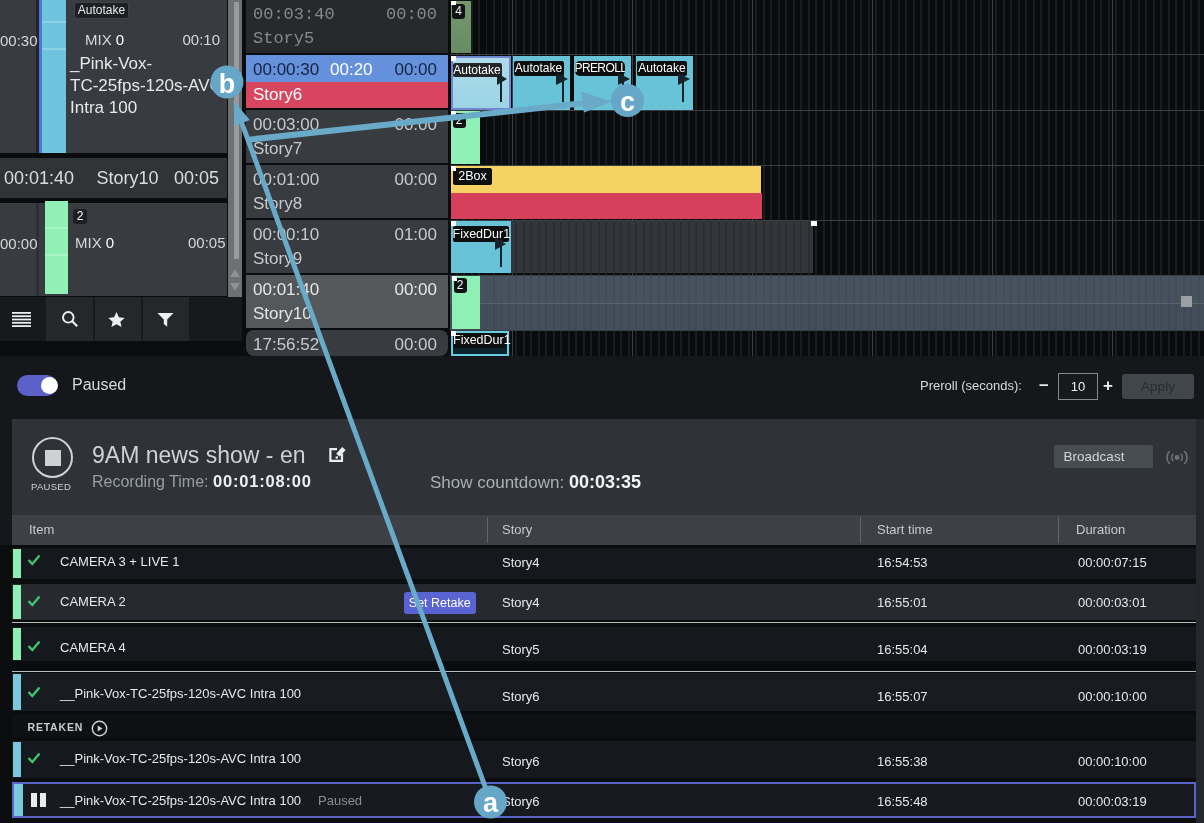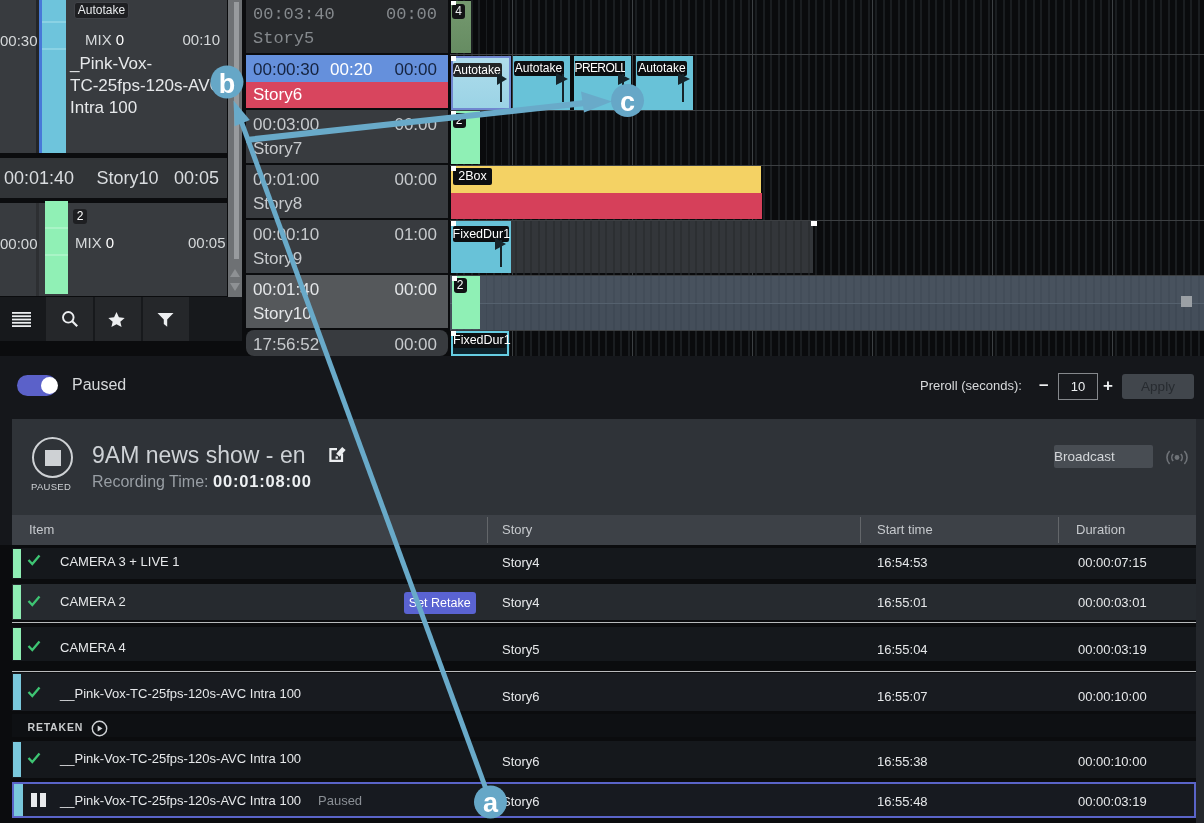--- a/index.html
+++ b/index.html
@@ -145,21 +145,21 @@
     <div class="abs" style="left:1px;top:1px;width:20px;height:52px;background:linear-gradient(180deg,#75996f,#668c62);"></div>
     <div class="txt" style="left:2px;top:4px;width:13px;height:15px;background:#111214;border-radius:3px;color:#e8eaec;font-size:12px;line-height:15px;text-align:center;">4</div>
     <div class="abs" style="left:1px;top:1px;width:5px;height:4px;background:#fff;"></div>
 
     <div class="abs" style="left:1px;top:56px;width:60px;height:54px;background:linear-gradient(180deg,#aedcec 0%,#9bd3e5 100%);border:2px solid #7087cf;box-sizing:border-box;"></div>
     <div class="abs" style="left:63px;top:56px;width:57px;height:54px;background:#68c2d8;"></div>
     <div class="abs" style="left:123.5px;top:56px;width:57.5px;height:54px;background:#68c2d8;"></div>
     <div class="abs" style="left:185.5px;top:56px;width:57.5px;height:54px;background:#68c2d8;"></div>
     <div class="txt" style="left:2.5px;top:62.5px;width:49px;height:14px;background:#232527;color:#fff;font-size:12px;line-height:14px;text-align:center;overflow:hidden;border-radius:2px;">Autotake</div>
     <div class="txt" style="left:63.5px;top:61px;width:50px;height:14.5px;background:#0c0e10;color:#fff;font-size:12px;line-height:14px;text-align:center;overflow:hidden;border-radius:2px;">Autotake</div>
-    <div class="txt" style="left:124.5px;top:61px;width:50px;height:14.5px;background:#0c0e10;color:#fff;font-size:12px;line-height:14px;text-align:center;overflow:hidden;border-radius:0;letter-spacing:-0.6px;">PREROLL</div>
+    <div class="txt" style="left:124.5px;top:61px;width:50px;height:14.5px;background:#0c0e10;color:#fff;font-size:12px;line-height:14px;text-align:center;overflow:hidden;border-radius:5px;letter-spacing:-0.6px;">PREROLL</div>
     <div class="txt" style="left:187px;top:61px;width:50px;height:14.5px;background:#0c0e10;color:#fff;font-size:12px;line-height:14px;text-align:center;overflow:hidden;border-radius:2px;">Autotake</div>
     <div class="abs" style="left:1px;top:56px;width:5px;height:5px;background:#fff;"></div>
 
     <div class="abs" style="left:47px;top:73px;width:0;height:0;border-top:6.5px solid transparent;border-bottom:6.5px solid transparent;border-left:10px solid #16242a;"></div>
     <div class="abs" style="left:50px;top:74px;width:2px;height:28px;background:#16242a;"></div>
     <div class="abs" style="left:106px;top:72.5px;width:0;height:0;border-top:6.5px solid transparent;border-bottom:6.5px solid transparent;border-left:12px solid #16242a;"></div>
     <div class="abs" style="left:111.5px;top:74px;width:2px;height:28px;background:#16242a;"></div>
     <div class="abs" style="left:168px;top:72.5px;width:0;height:0;border-top:6.5px solid transparent;border-bottom:6.5px solid transparent;border-left:12px solid #16242a;"></div>
     <div class="abs" style="left:171.5px;top:74px;width:2px;height:28px;background:#16242a;"></div>
     <div class="abs" style="left:228px;top:72.5px;width:0;height:0;border-top:6.5px solid transparent;border-bottom:6.5px solid transparent;border-left:12px solid #16242a;"></div>
@@ -209,22 +209,23 @@
   <div class="abs" style="left:32px;top:81px;width:41px;height:41px;border:2px solid #cfd2d5;border-radius:50%;box-sizing:border-box;"></div>
   <div class="abs" style="left:45px;top:94px;width:15.5px;height:15.5px;background:#ced1d4;"></div>
   <div class="txt" style="left:31px;top:124.5px;font-size:9.5px;letter-spacing:0.3px;color:#ced1d4;">PAUSED</div>
   <div class="txt" style="left:92px;top:85.5px;font-size:23px;color:#ced2d6;">9AM news show - en</div>
   <svg class="abs" style="left:328px;top:90px;" width="18" height="18" viewBox="0 0 18 18">
     <path d="M14 7.6 V14.8 H2.4 V3.2 H9" stroke="#eceef0" stroke-width="2.2" fill="none"></path>
     <line x1="9.9" y1="9.2" x2="15.9" y2="2.5" stroke="#eceef0" stroke-width="4.6"></line>
     <rect x="7.6" y="10.4" width="2.3" height="2.3" fill="#eceef0"></rect>
   </svg>
   <div class="txt" style="left:92px;top:115.5px;font-size:16px;color:#989ea4;">Recording Time: <span style="color:#edf0f2;font-weight:bold;font-size:16.5px;letter-spacing:0.8px;">00:01:08:00</span></div>
+  <div class="txt" style="left:430px;top:115.5px;font-size:17px;color:#aab0b6;">Show countdown: <span style="color:#f2f4f6;font-weight:bold;font-size:18px;">00:03:35</span></div>
   <div class="abs" style="left:1054px;top:88.5px;width:99px;height:23.5px;background:#484d53;border-radius:2px;"></div>
-  <div class="txt" style="left:1054px;top:92.5px;width:80px;font-size:13.5px;color:#d3d6d9;">Broadcast</div>
+  <div class="txt" style="left:1054px;top:92.5px;width:80px;text-align:center;font-size:13.5px;color:#d3d6d9;">Broadcast</div>
   <svg class="abs" style="left:1164px;top:94px;" width="26" height="15" viewBox="0 0 26 15">
     <g stroke="#6f7378" stroke-width="1.6" fill="none">
       <circle cx="13" cy="7.5" r="2.4" fill="#6f7378" stroke="none"></circle>
       <path d="M9.2 4 a5.1 5.1 0 0 0 0 7"></path>
       <path d="M16.8 4 a5.1 5.1 0 0 1 0 7"></path>
       <path d="M5.6 1 a9.3 9.3 0 0 0 0 13"></path>
       <path d="M20.4 1 a9.3 9.3 0 0 1 0 13"></path>
     </g>
   </svg>
 

